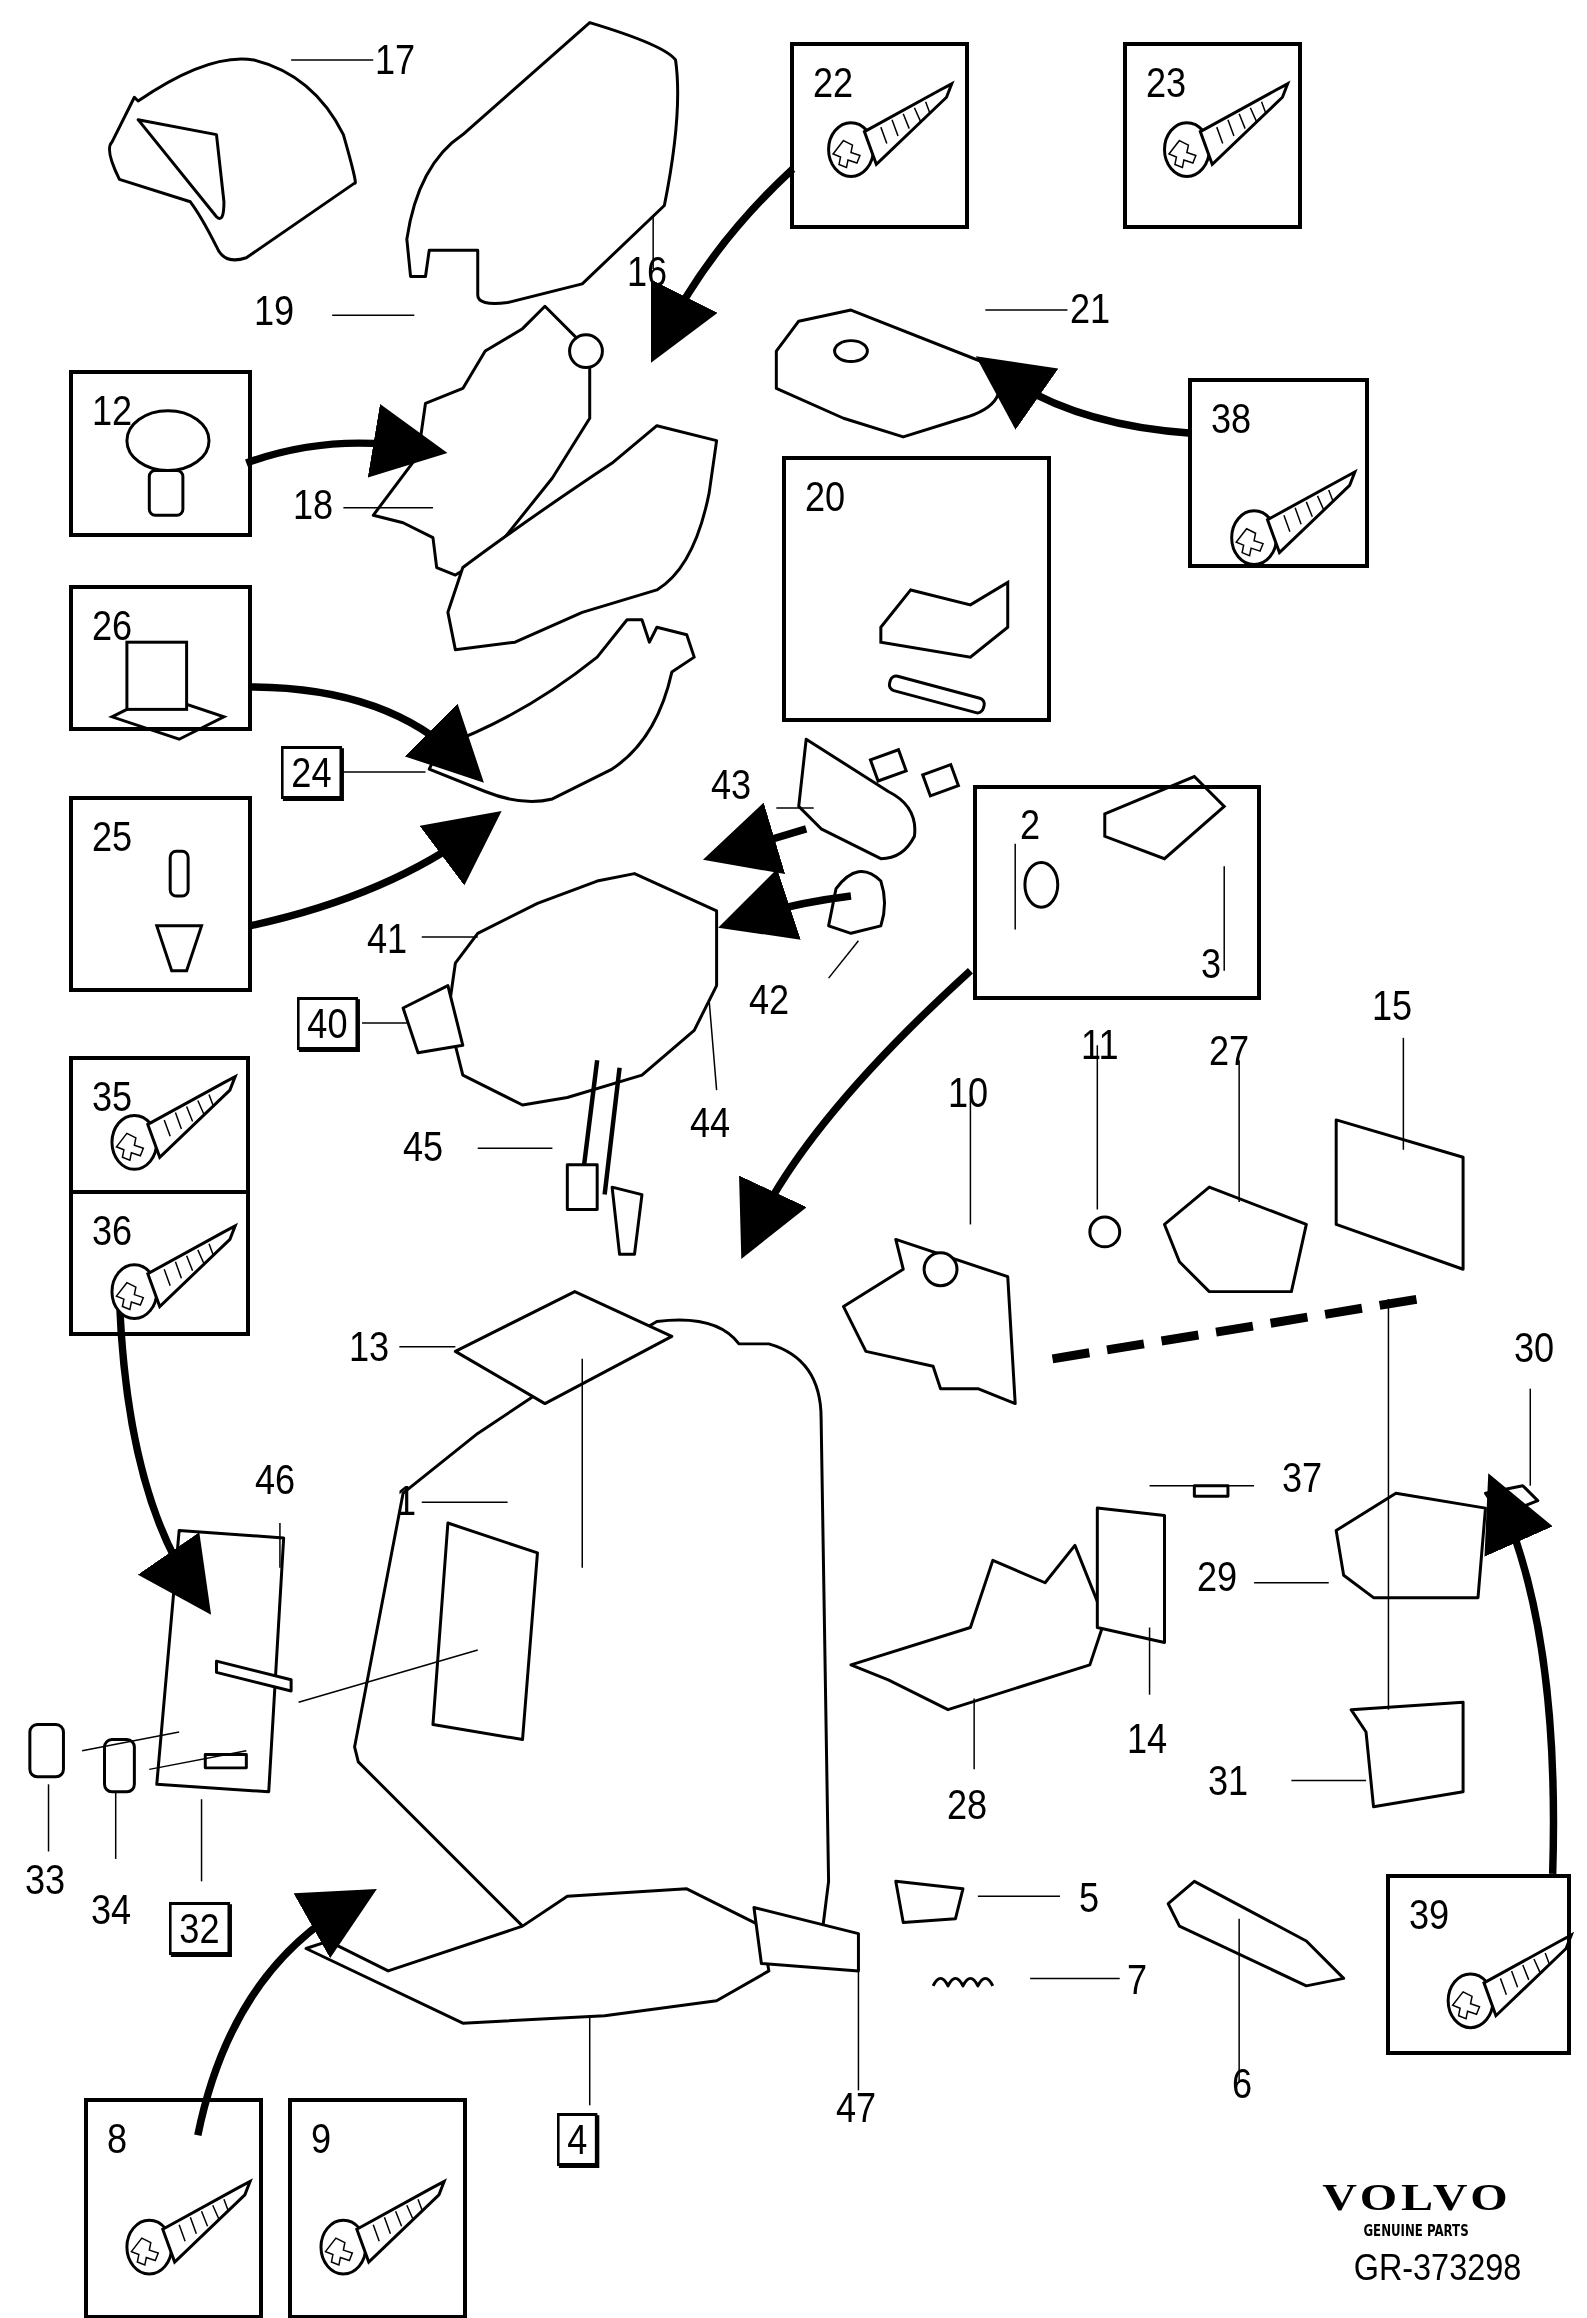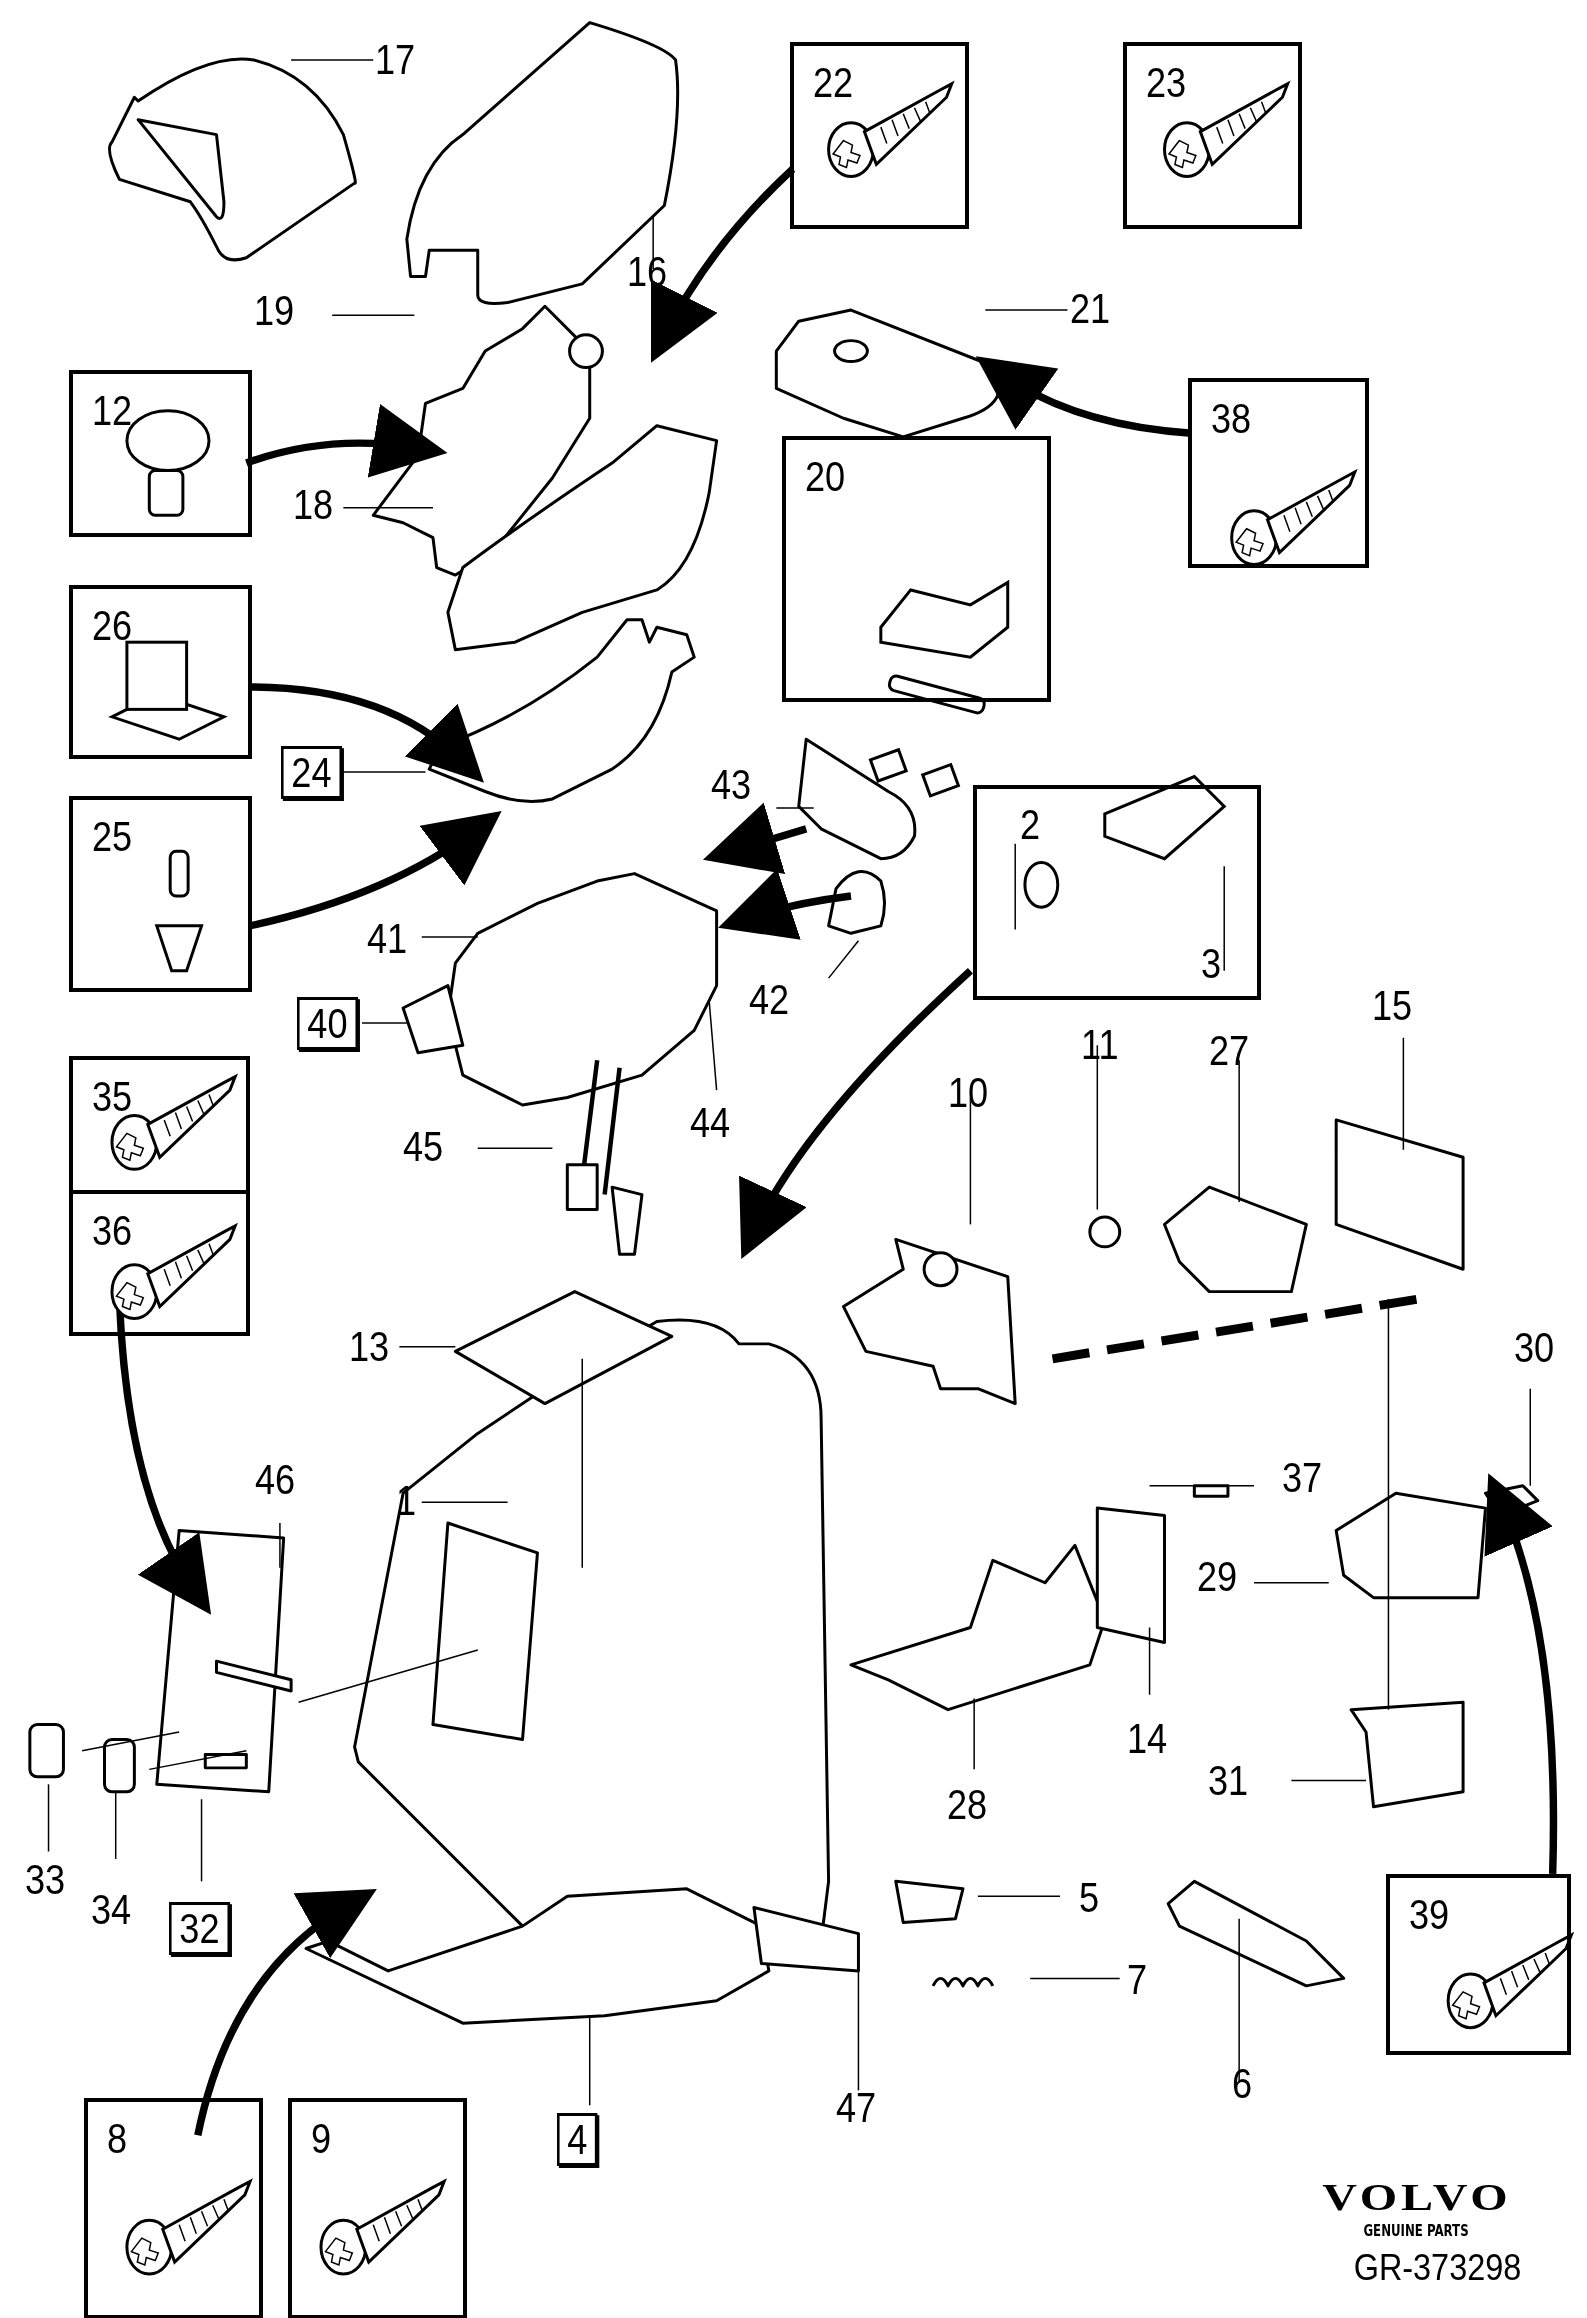--- a/index.html
+++ b/index.html
@@ -215,24 +215,24 @@
   </div>
 <div class="box" style="left:1123px;top:42px;width:179px;height:187px;">
     <span class="num">23</span>
   </div>
 <div class="box" style="left:69px;top:370px;width:183px;height:167px;">
     <span class="num">12</span>
   </div>
 <div class="box" style="left:1188px;top:378px;width:181px;height:190px;">
     <span class="num">38</span>
   </div>
-<div class="box" style="left:782px;top:436px;width:269px;height:266px;">
+<div class="box" style="left:782px;top:456px;width:269px;height:266px;">
     <span class="num">20</span>
   </div>
-<div class="box" style="left:69px;top:585px;width:183px;height:174px;">
+<div class="box" style="left:69px;top:585px;width:183px;height:146px;">
     <span class="num">26</span>
   </div>
 <div class="box" style="left:69px;top:796px;width:183px;height:196px;">
     <span class="num">25</span>
   </div>
 <div class="box" style="left:973px;top:785px;width:288px;height:215px;">
   <span class="num" style="left:43px;top:15px;">2</span>
   <span class="num" style="left:224px;top:154px;">3</span>
 </div>
 <div class="box" style="left:69px;top:1056px;width:181px;height:138px;padding-left:16px;">

